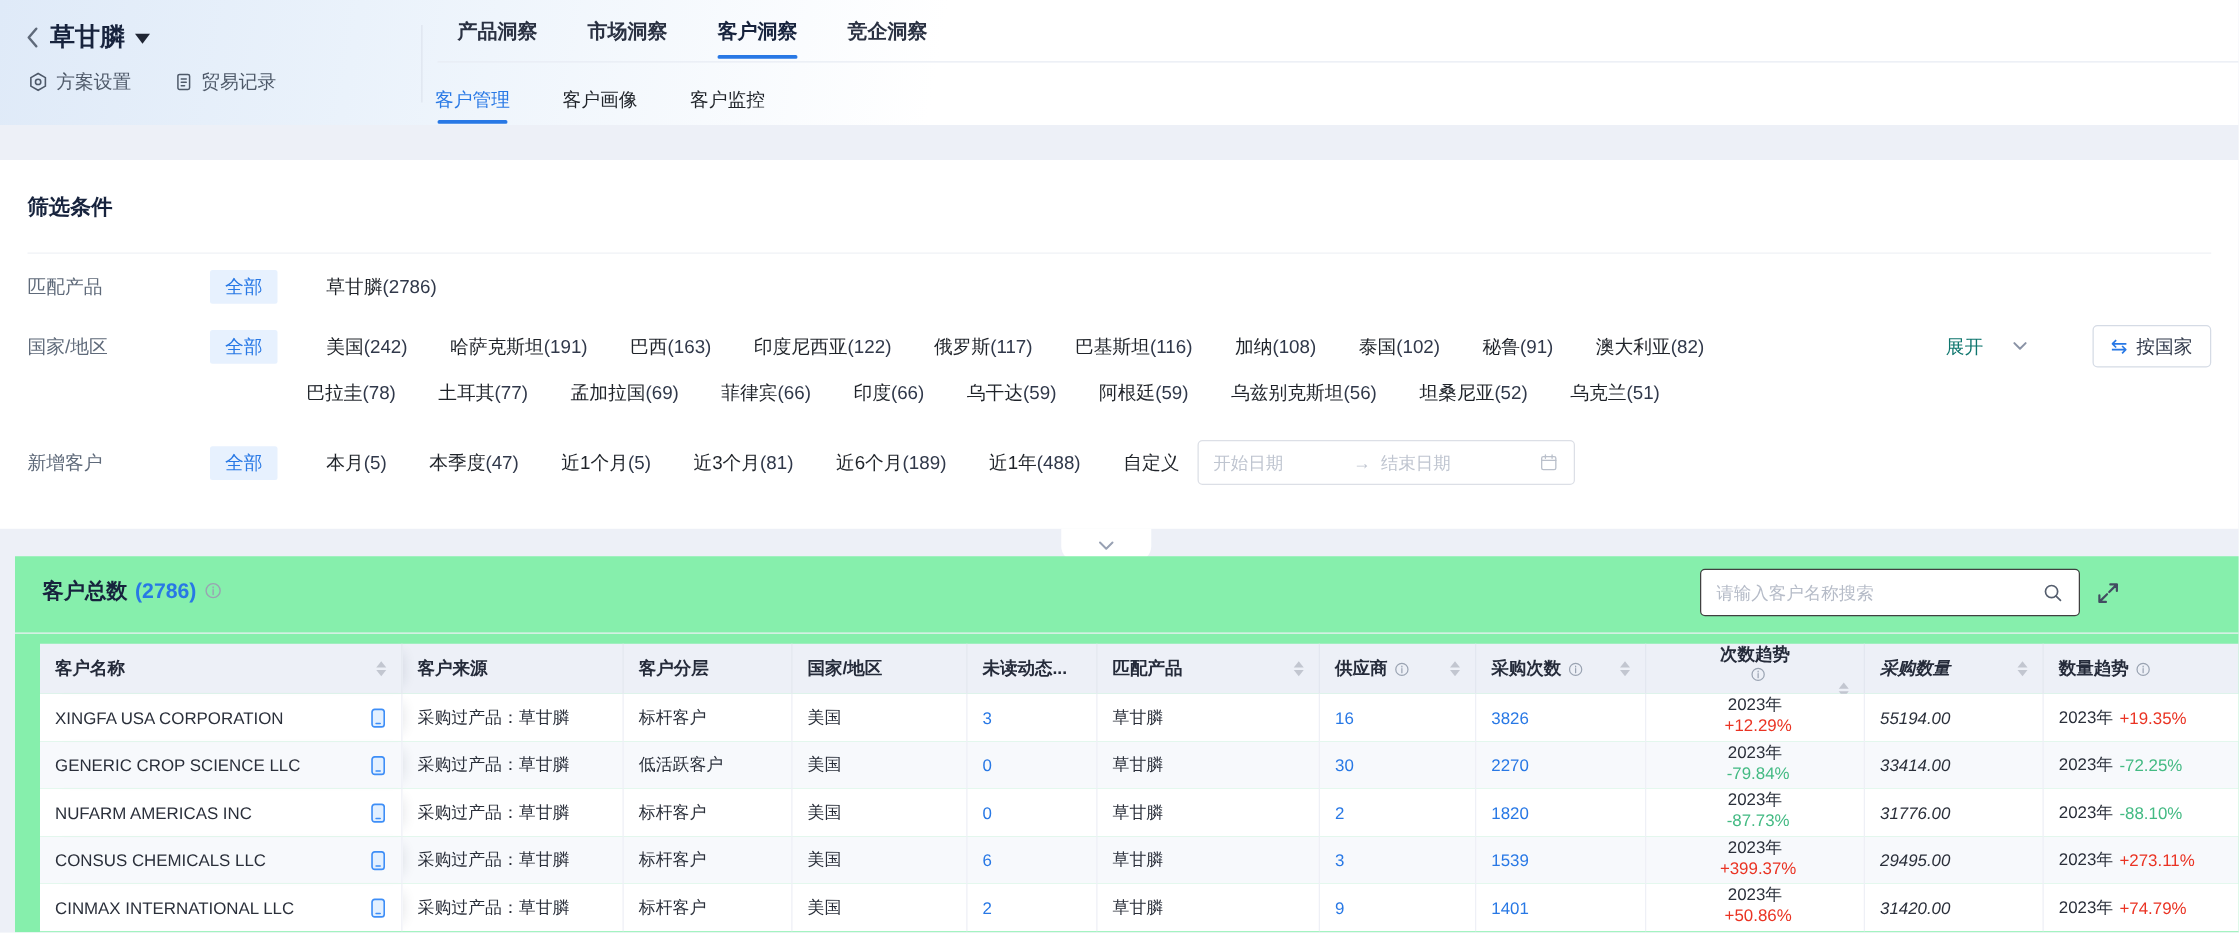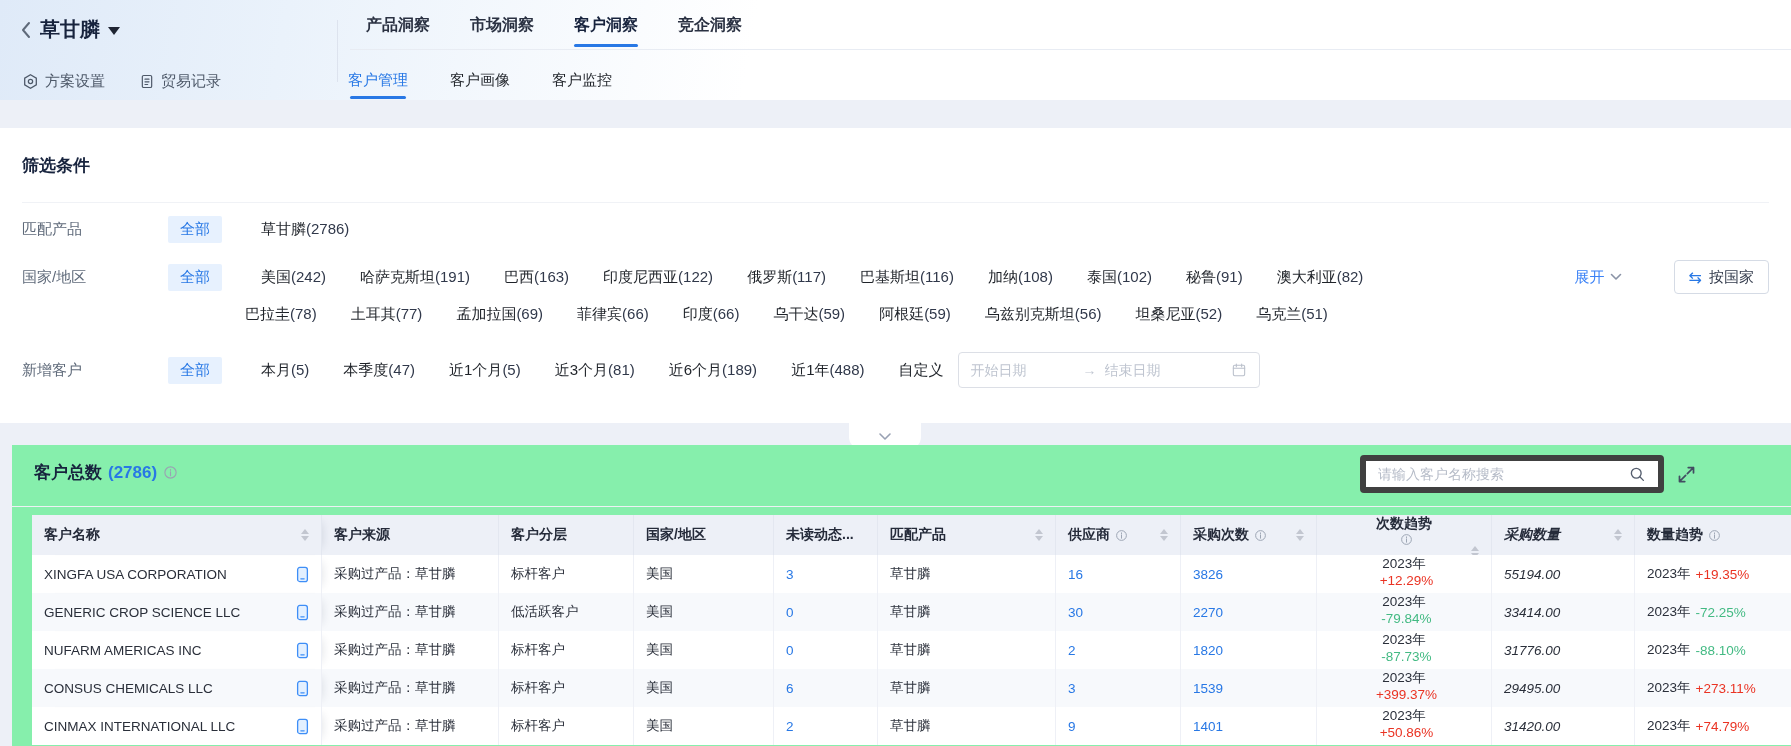--- a/index.html
+++ b/index.html
@@ -8,21 +8,21 @@
   .screen { position:relative; width:1791px; height:746px; background:#edf0f7; overflow:hidden; }
 
   
   .topbar { position:absolute; top:0; left:0; width:100%; height:100px;
             background:linear-gradient(100deg,#dfeaf8 0%,#eaf2fb 16%,#ffffff 42%); }
   .title-row { position:absolute; left:20px; top:16px; display:flex; align-items:center; gap:8px; }
   .ptitle { font-size:20px; font-weight:bold; color:#17233d; }
   .tri { width:0; height:0; border-left:6px solid transparent; border-right:6px solid transparent;
          border-top:8px solid #1f2533; margin-top:3px; cursor:pointer; }
   .action-row { position:absolute; left:22px; top:56px; display:flex; gap:34px; }
-  .act { display:inline-flex; align-items:center; gap:6px; font-size:15px; color:#4e5969; cursor:pointer;margin-top:16px; }
+  .act { display:inline-flex; align-items:center; gap:6px; font-size:15px; color:#4e5969; cursor:pointer; }
   .vdiv { position:absolute; left:337px; top:20px; height:62px; width:1px; background:#dde3ee; }
   .main-tabs { position:absolute; left:366px; top:15px; display:flex; gap:40px; }
   .mtab { font-size:16px; font-weight:600; color:#2a3142; position:relative; cursor:pointer; white-space:nowrap; }
   .mtab.active { color:#17233d; }
   .mtab.active::after { content:''; position:absolute; left:0; right:0; bottom:-11px; height:3px;
                         background:#2878e5; border-radius:2px; }
   .tabline { position:absolute; left:350px; right:0; top:49px; height:1px; background:#e8ecf3; }
   .sub-tabs { position:absolute; left:348px; top:71px; display:flex; gap:42px; }
   .stab { font-size:15px; color:#1f2329; position:relative; cursor:pointer; white-space:nowrap; }
   .stab.active { color:#2878e5; }
@@ -37,21 +37,21 @@
   .flabel { width:146px; flex-shrink:0; color:#5f6a7a; font-size:15px; }
   .chip { background:#e7f1fe; color:#2878e5; font-size:15px; padding:4px 12px; border-radius:2px;
           margin-right:39px; cursor:pointer; flex-shrink:0; }
   .fitems { display:flex; align-items:center; gap:34px; flex:1; min-width:0; }
   .fitem { font-size:15px; color:#1f2329; cursor:pointer; white-space:nowrap; }
   .fitem .cnt { color:#30384a; }
   .row-product { top:86px; height:30px; }
   .row-country1 { top:134px; height:30px; }
   .row-country2 { top:171px; height:30px; padding-left:223px; }
   .row-newcust  { top:224px; height:36px; }
-  .expand-link { margin-left:auto; display:inline-flex; align-items:center; gap:5px; color:#3b82f6;
+  .expand-link { margin-left:auto; display:inline-flex; align-items:center; gap:23px; color:#0f766e;
                  font-size:15px; cursor:pointer; white-space:nowrap; }
   .bycountry-btn { margin-left:18px; height:34px; display:inline-flex; align-items:center; gap:7px;
                    border:1px solid #d5dbe5; border-radius:4px; padding:0 14px; background:#fff;
                    font-size:15px; color:#333b4c; cursor:pointer; white-space:nowrap; }
   .swap-glyph { color:#2878e5; font-size:16px; }
   .custom-link { font-size:15px; color:#1f2329; cursor:pointer; white-space:nowrap; }
   .date-box { margin-left:14px; width:302px; height:36px; border:1px solid #dcdfe6; border-radius:4px;
               display:flex; align-items:center; padding:0 12px; gap:8px; background:#fff; flex-shrink:0; }
   .date-box input { border:none; outline:none; width:104px; font-size:14px; color:#333;
                     font-family:inherit; background:transparent; }
@@ -59,21 +59,21 @@
   .date-arrow { color:#c0c6d1; font-size:14px; }
   .collapse-notch { position:absolute; left:849px; top:295px; width:72px; height:26px; background:#fff;
                     border-radius:0 0 12px 12px; display:flex; align-items:center; justify-content:center;
                     cursor:pointer; }
 
   
   .table-card { position:absolute; top:445px; left:12px; width:100%; height:301px; background:#86efac; overflow:hidden; }
   .tc-title { position:absolute; left:22px; top:16px; display:flex; align-items:center; gap:6px; }
   .tc-title .t { font-size:17px; font-weight:bold; color:#17233d; }
   .tc-title .c { font-size:17px; font-weight:bold; color:#2878e5; }
-  .search-box { position:absolute; left:1348px; top:10px; width:304px; height:38px; border:6px solid #404040;
+  .search-box { position:absolute; left:1348px; top:10px; width:304px; height:38px; border:1px solid #404040;
                 border-radius:4px; display:flex; align-items:center; padding:0 12px; background:#fff; }
   .search-box input { flex:1; border:none; outline:none; font-size:14px; color:#333; font-family:inherit; min-width:0; }
   .search-box input::placeholder { color:#b6bcc8; }
   .expand-btn { position:absolute; left:1664px; top:19px; cursor:pointer; line-height:0; }
   .table-topline { position:absolute; left:0; top:61px; width:100%; height:1px; background:#eef1f5; }
   .table { position:absolute; left:20px; top:70px; width:1778px; }
   .thead { display:flex; height:40px; background:#edf0f7; }
   .th { display:flex; align-items:center; padding:0 12px; border-right:1px solid #e3e7f0;
         font-size:14px; font-weight:bold; color:#252b3a; flex-shrink:0; white-space:nowrap; overflow:hidden; }
   .trow { display:flex; height:38px; background:#fff; }

